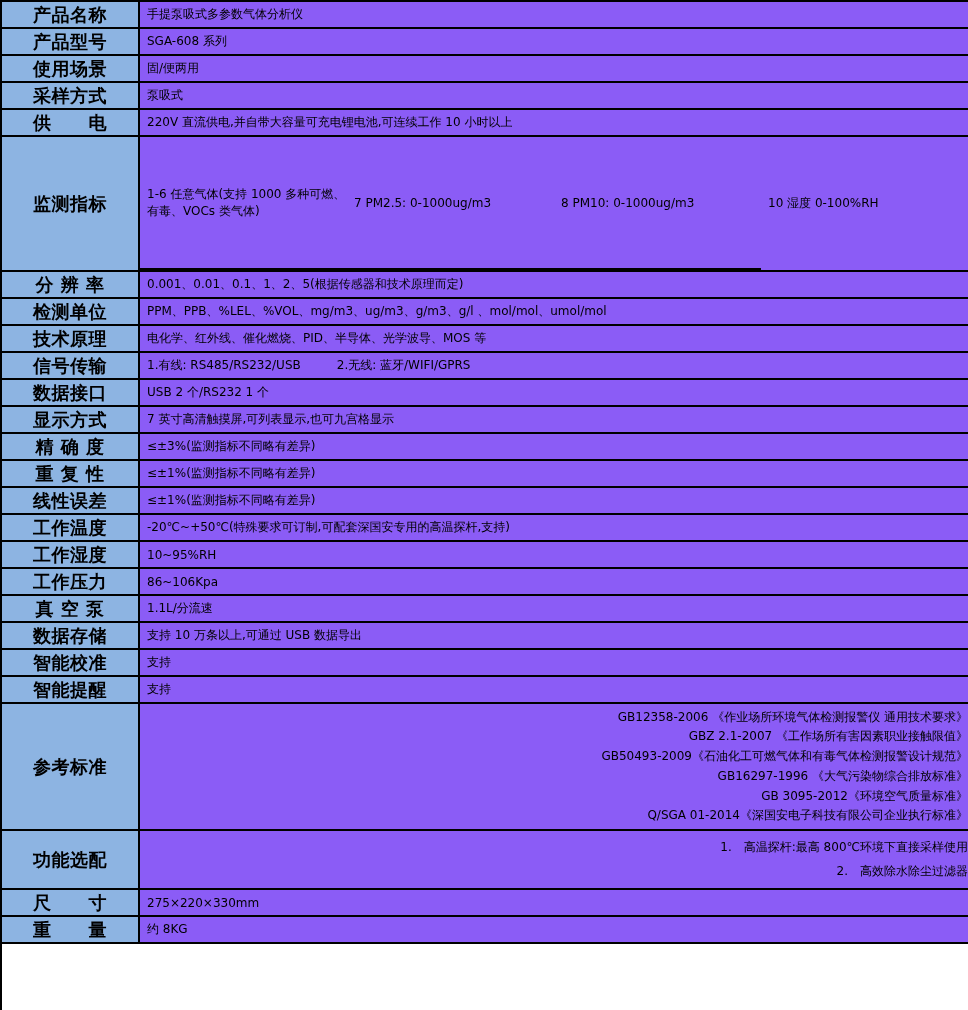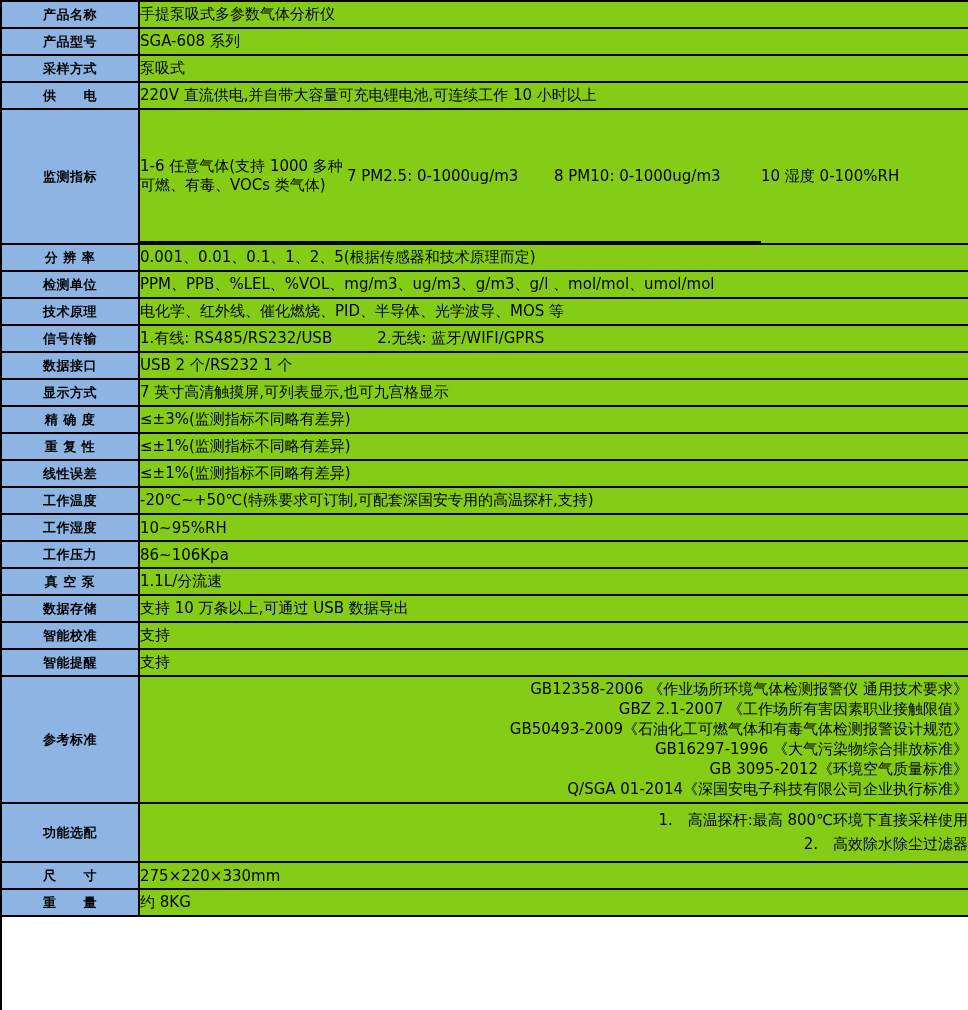--- a/index.html
+++ b/index.html
@@ -23,30 +23,31 @@
   .r-group{height:135px;}
   .r-ref{height:127px;}
   .r-opt{height:59px;}
   .lbl{
     width:138px;
     flex:0 0 138px;
     box-sizing:border-box;
     border-right:2px solid #000;
     background:#8DB4E2;
     display:flex;align-items:center;justify-content:center;
-    font-size:13px;font-weight:bold;
+    font-size:18px;font-weight:bold;
     white-space:pre;
     letter-spacing:0.5px;
   }
   .val{
     flex:1;
     box-sizing:border-box;
-    background:#84cc16;
+    background:#8b5cf6;
     display:flex;align-items:center;
-    font-size:15px;
+    padding-left:7px;
+    font-size:12px;
     white-space:pre-wrap;
   }
   .subcol{
     flex:1;display:flex;flex-direction:row;background:#C5D9F1;
   }
   .subcol .val{
     flex:1;border-bottom:2px solid #000;
   }
   .subcol .val:last-child{border-bottom:none;}
   .val.multi{
@@ -65,20 +66,24 @@
   <div class="r">
     <div class="lbl">产品名称</div>
     <div class="val">手提泵吸式多参数气体分析仪</div>
   </div>
 
   <div class="r">
     <div class="lbl">产品型号</div>
     <div class="val">SGA-608 系列</div>
   </div>
 
+  <div class="r">
+    <div class="lbl">使用场景</div>
+    <div class="val">固/便两用</div>
+  </div>
 
   <div class="r">
     <div class="lbl">采样方式</div>
     <div class="val">泵吸式</div>
   </div>
 
   <div class="r">
     <div class="lbl">供　　电</div>
     <div class="val">220V 直流供电,并自带大容量可充电锂电池,可连续工作 10 小时以上</div>
   </div>

